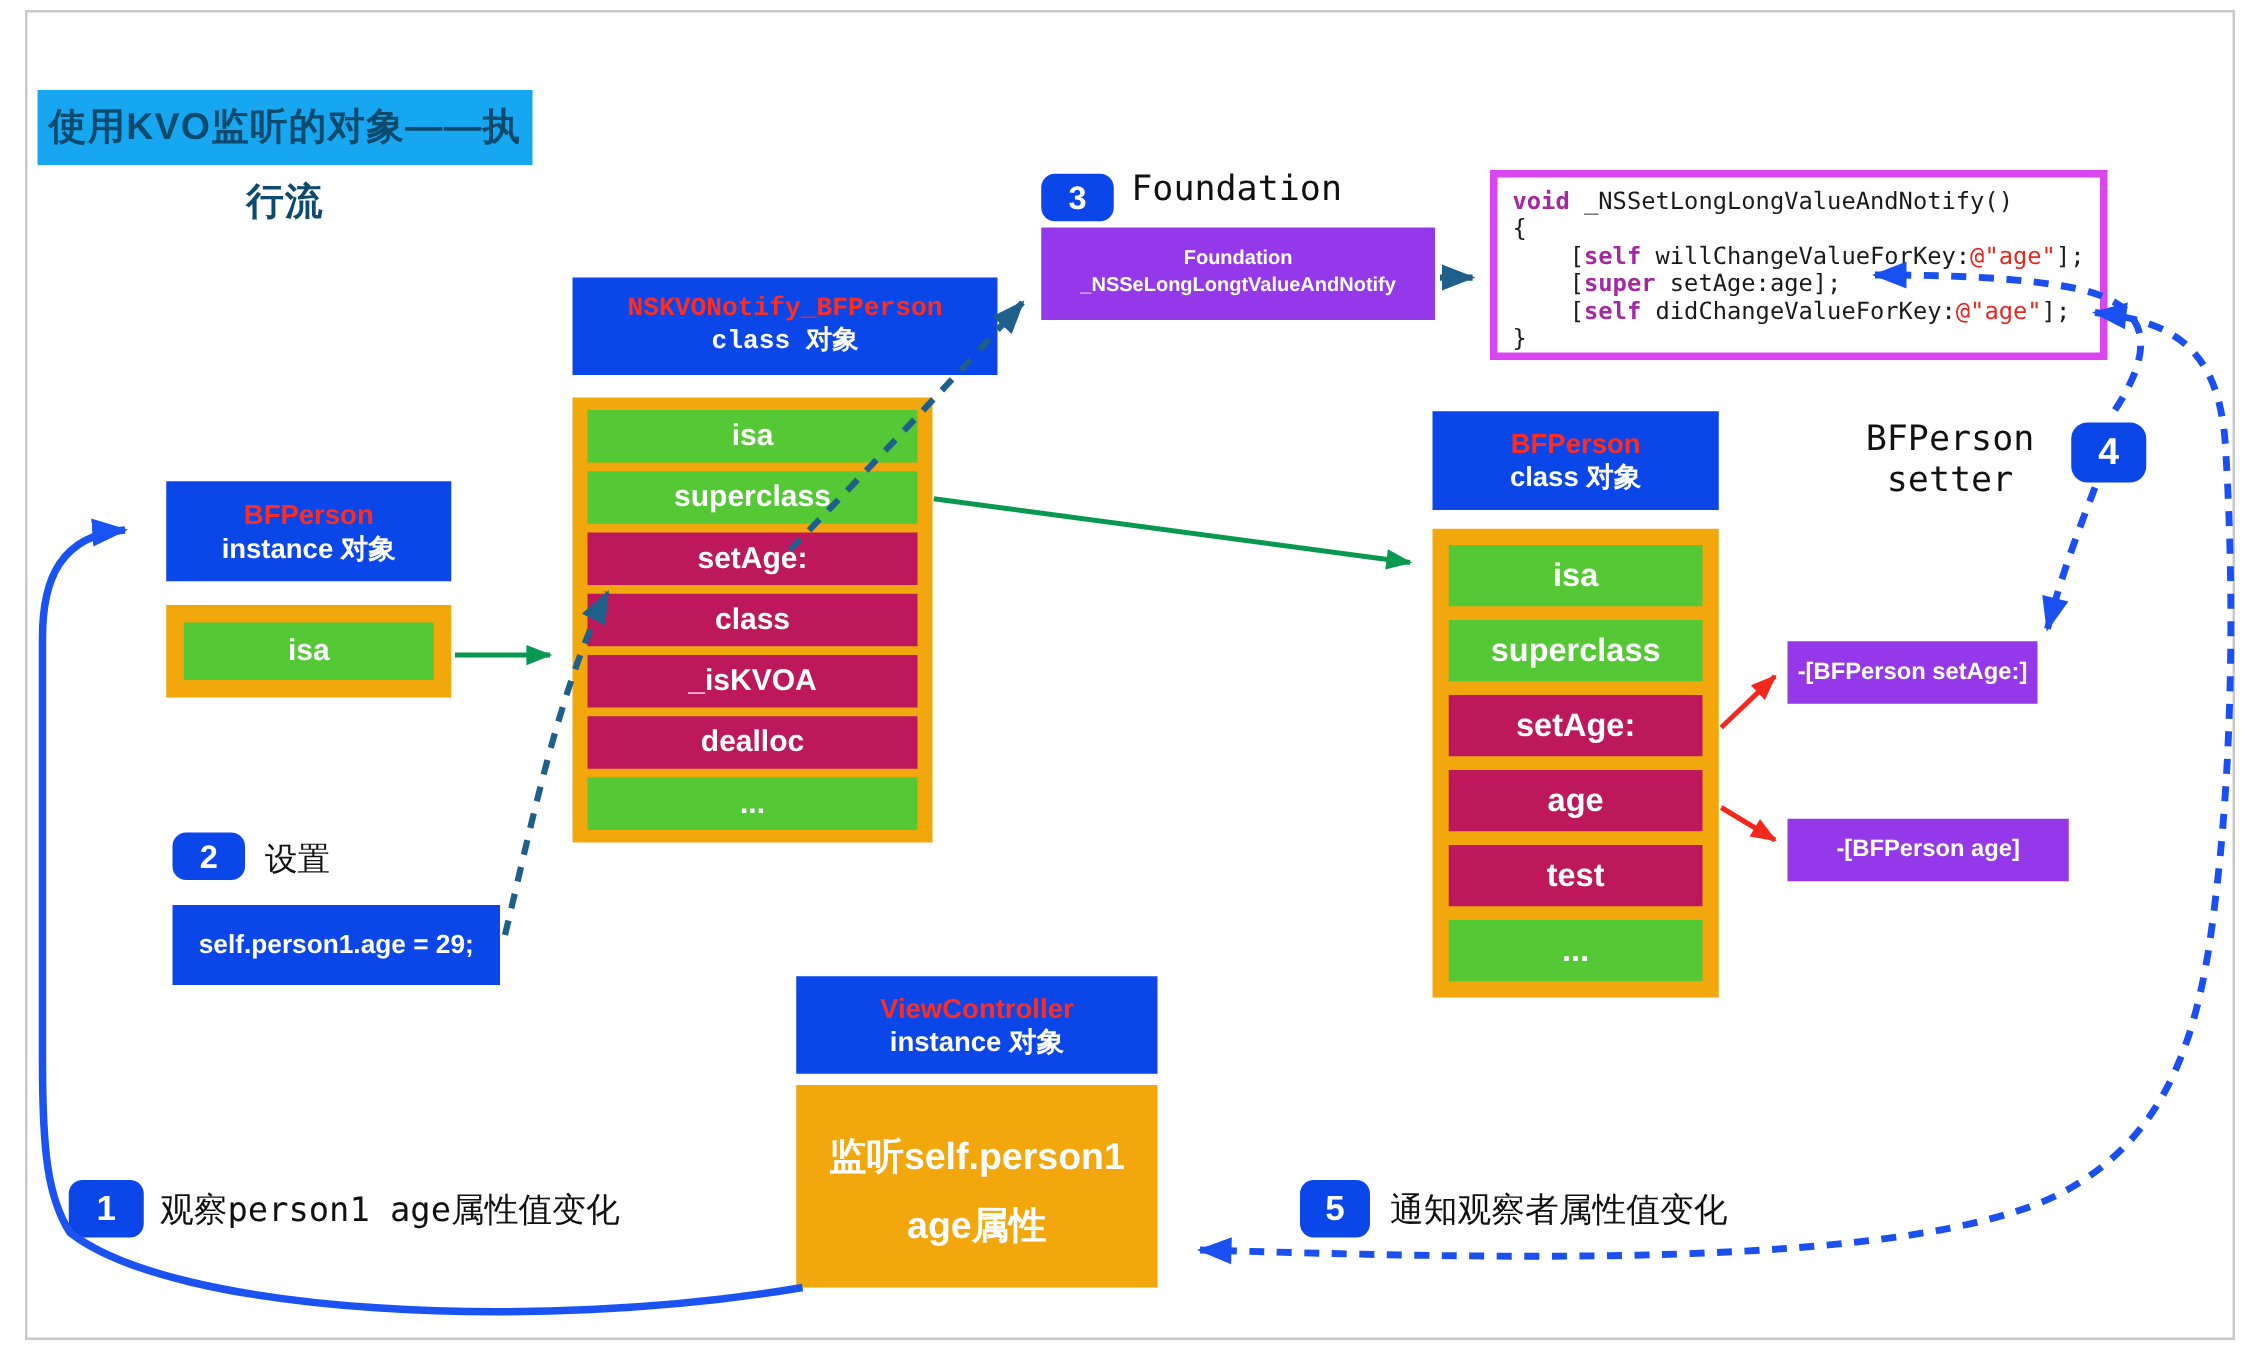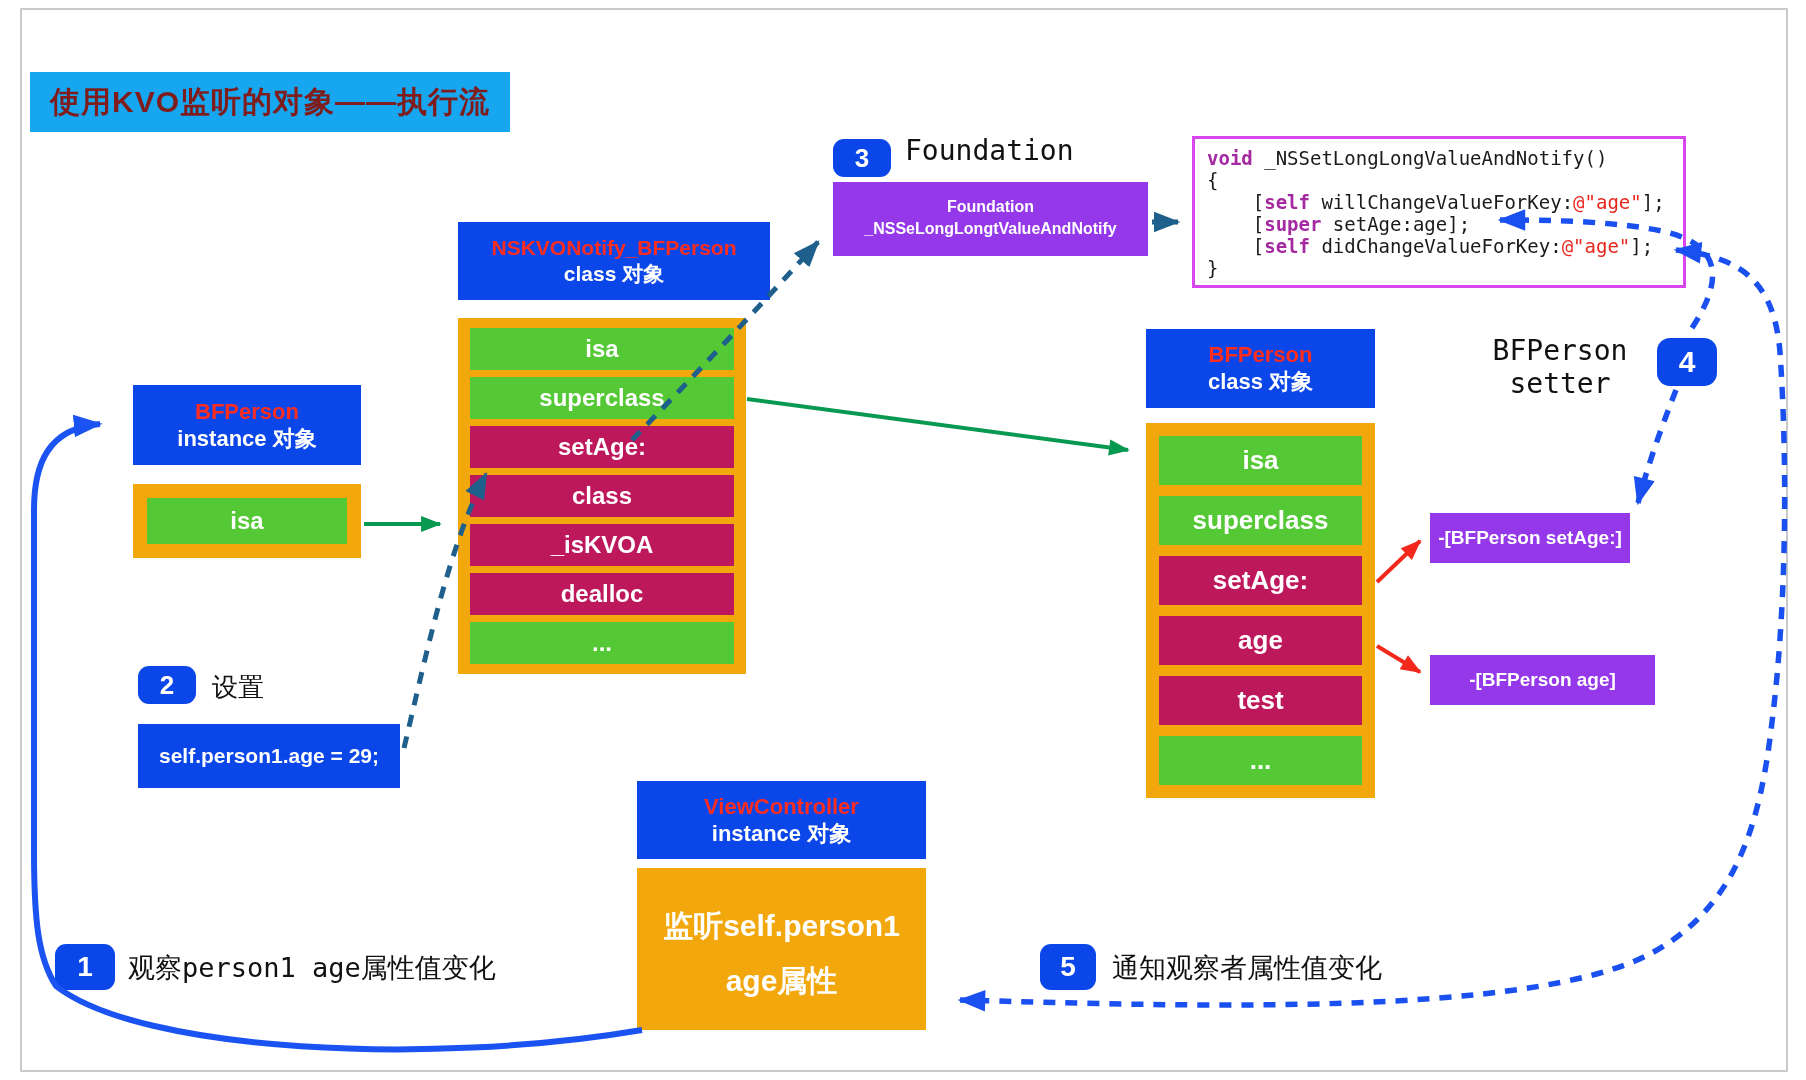--- a/index.html
+++ b/index.html
@@ -1,48 +1,48 @@
 <!DOCTYPE html>
 <html><head>
 <meta charset="utf-8">
 <style>
   html,body{margin:0;padding:0;background:#ffffff;}
   #canvas{position:relative;width:1806px;height:1080px;background:#ffffff;overflow:hidden;
           font-family:"Liberation Sans", sans-serif;}
   #frame{position:absolute;left:20px;top:8px;width:1764px;height:1060px;border:2px solid #c9c9c9;}
   .abs{position:absolute;}
   
-  #title{left:30px;top:72px;width:480px;height:60px;background:#17a7f0;color:#7f1d1d;
+  #title{left:30px;top:72px;width:396px;height:60px;background:#17a7f0;color:#0c4a6e;
          font-size:30px;font-weight:bold;text-align:center;line-height:60px;letter-spacing:1px;}
   
   .badge{background:#0a46e8;color:#fff;font-weight:bold;text-align:center;border-radius:11px;}
   #badge3{left:833px;top:139px;width:58px;height:38px;font-size:26px;line-height:38px;}
   #label3{left:905px;top:134px;font-family:"DejaVu Sans Mono",monospace;font-size:28px;color:#111;}
   #badge2{left:138px;top:666px;width:58px;height:38px;font-size:26px;line-height:38px;}
   #label2{left:212px;top:670px;font-size:26px;color:#111;}
   #badge4{left:1657px;top:338px;width:60px;height:48px;font-size:30px;line-height:48px;border-radius:13px;}
   #badge1{left:55px;top:944px;width:60px;height:46px;font-size:28px;line-height:46px;}
   #label1{left:128px;top:950px;font-family:"DejaVu Sans Mono",monospace;font-size:27px;color:#111;}
   #badge5{left:1040px;top:944px;width:56px;height:46px;font-size:28px;line-height:46px;}
   #label5{left:1112px;top:950px;font-family:"DejaVu Sans Mono",monospace;font-size:27px;color:#111;}
   
   #foundation-box{left:833px;top:182px;width:315px;height:74px;background:#9438ea;color:#fff;
         font-weight:bold;font-size:16px;text-align:center;padding-top:14px;line-height:22px;box-sizing:border-box;}
   
-  #code-box{left:1192px;top:136px;width:494px;height:152px;border:3px solid #d946ef;background:#fff;
+  #code-box{left:1192px;top:136px;width:494px;height:152px;border:6px solid #d946ef;background:#fff;
         font-family:"DejaVu Sans Mono",monospace;font-size:19px;line-height:22px;color:#1a1a1a;
         padding:8px 0 0 12px;box-sizing:border-box;white-space:pre;}
   #code-box .kw{color:#a428a0;font-weight:bold;}
   #code-box .str{color:#e8261d;}
   #code-box .p{color:#1a1a1a;}
   
   .obj-header{background:#0a46e8;color:#fff;text-align:center;font-weight:bold;box-sizing:border-box;}
   .obj-header .t1{color:#ff2d1f;display:block;}
   .obj-header .t2{color:#fff;display:block;}
-  #nskvo-header{left:458px;top:222px;width:312px;height:78px;font-size:21px;padding-top:13px;line-height:26px;}
+  #nskvo-header{left:458px;top:222px;width:340px;height:78px;font-size:21px;padding-top:13px;line-height:26px;font-family:Liberation Mono, monospace;}
   #bf-instance-header{left:133px;top:385px;width:228px;height:80px;font-size:22px;padding-top:13px;line-height:27px;}
   #bfclass-header{left:1146px;top:329px;width:229px;height:79px;font-size:22px;padding-top:12px;line-height:27px;}
   #vc-header{left:637px;top:781px;width:289px;height:78px;font-size:22px;padding-top:12px;line-height:27px;}
   
   .struct{background:#f2a70d;display:flex;flex-direction:column;box-sizing:border-box;}
   #nskvo-table{left:458px;top:318px;width:288px;padding:10px 12px;gap:7px;}
   #nskvo-table .cell{height:42px;line-height:42px;font-size:24px;}
   #bfclass-table{left:1146px;top:423px;width:229px;padding:13px 13px;gap:11px;}
   #bfclass-table .cell{height:49px;line-height:49px;font-size:26px;}
   .cell{color:#fff;font-weight:bold;text-align:center;}

